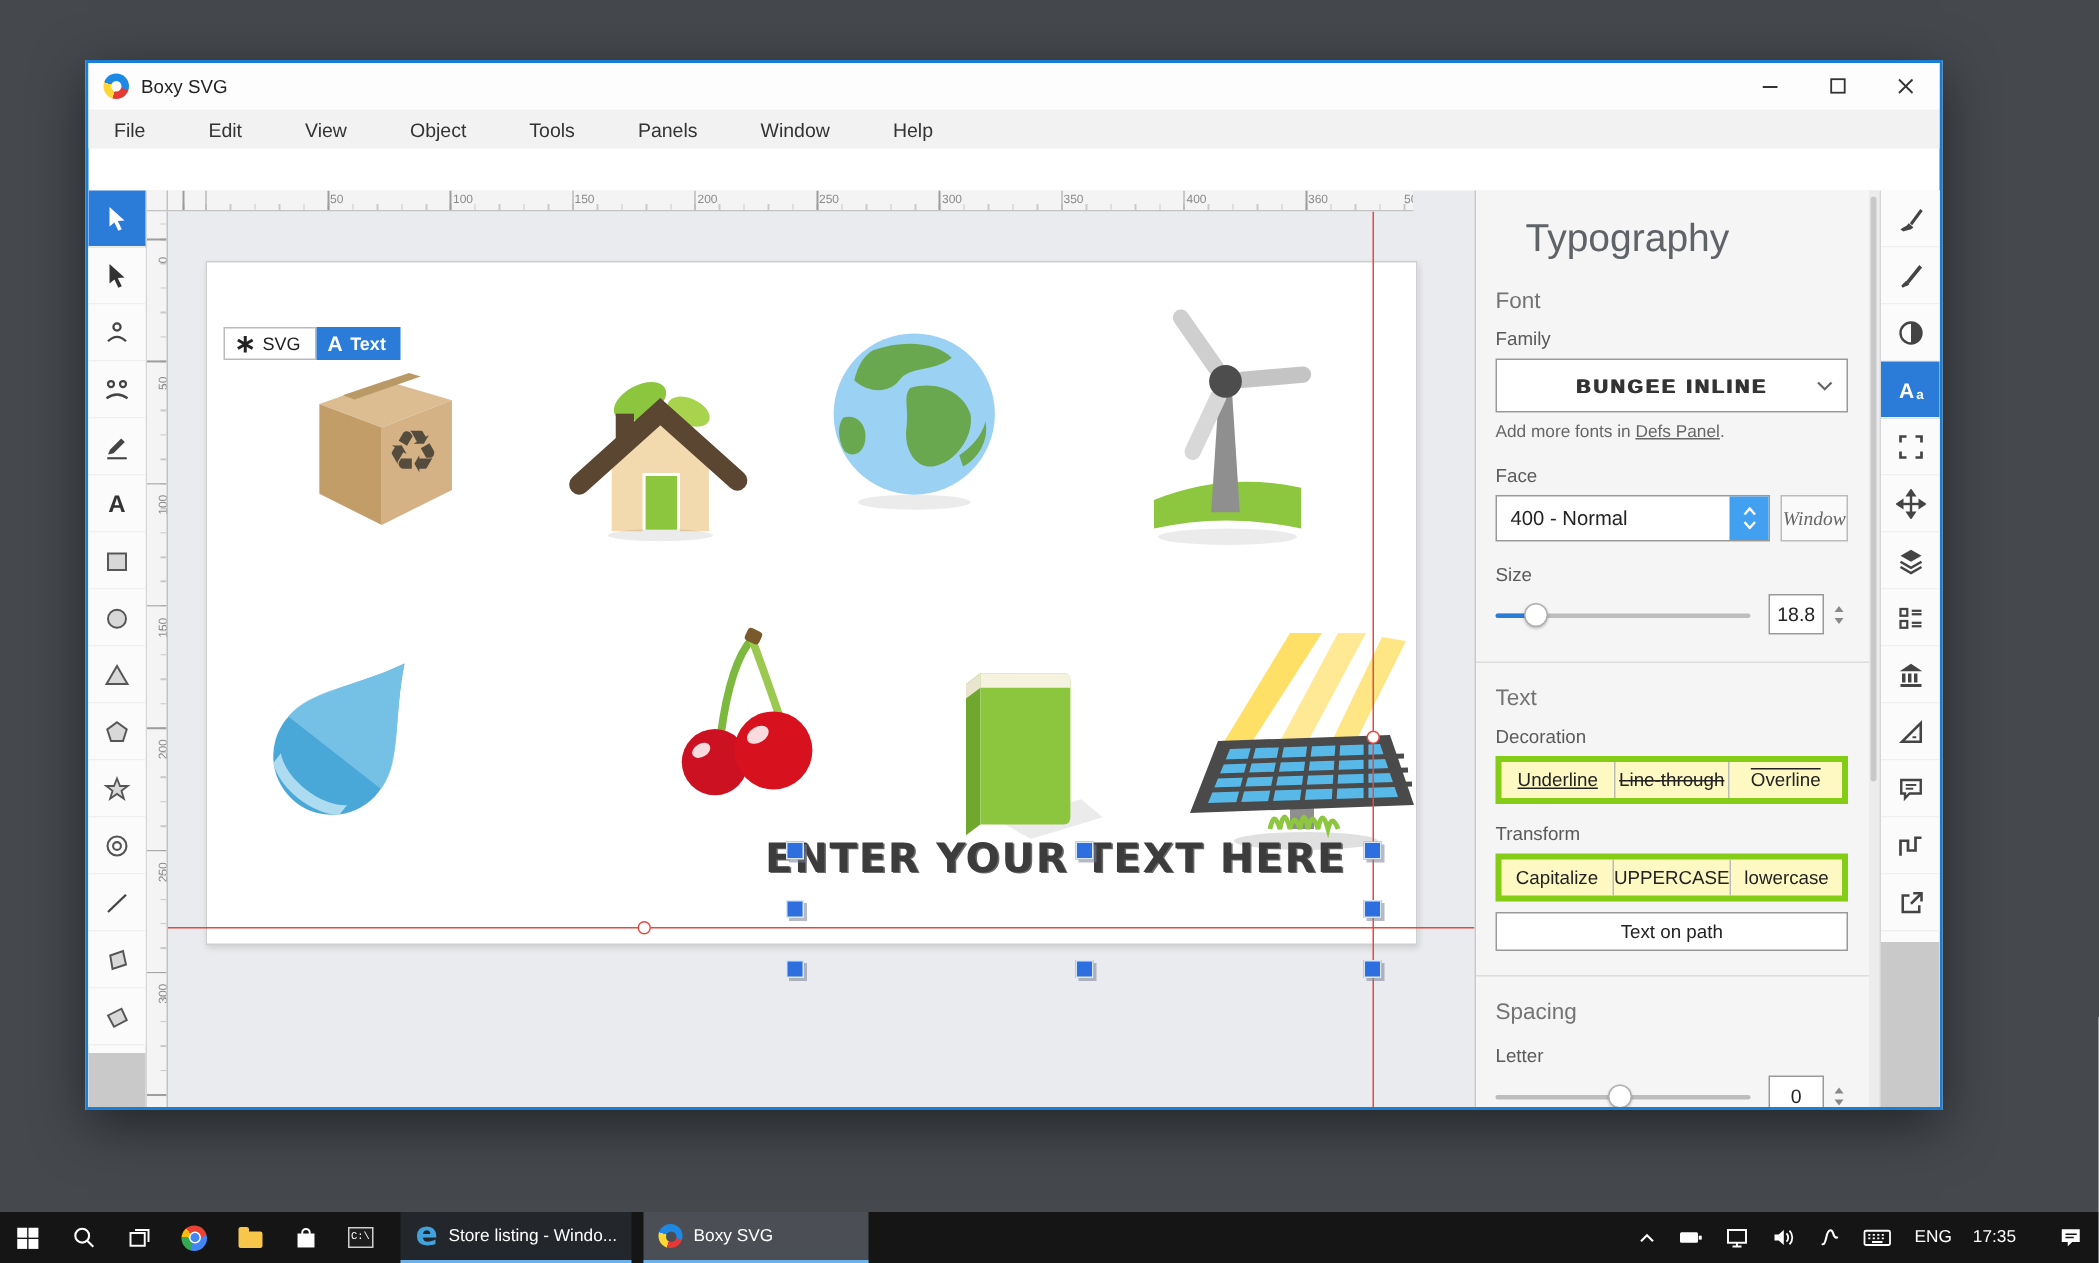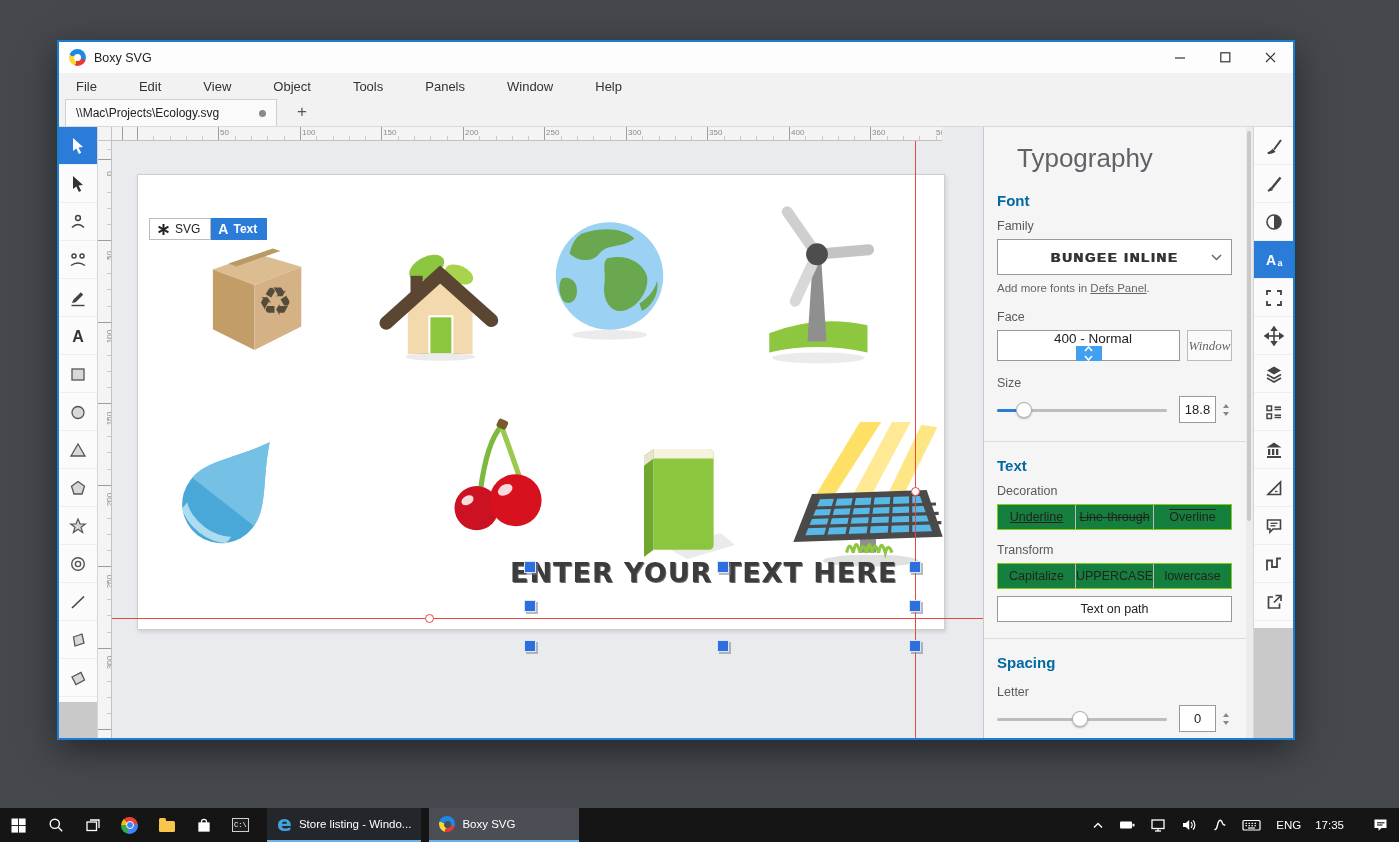--- a/index.html
+++ b/index.html
@@ -80,45 +80,45 @@
 
   
   .crumbs { position:absolute; left:46px; top:91px; display:flex; z-index:9; font-size:12px;padding-left:44px; }
   .crumb-svg { background:#fff; border:1px solid #bbb; display:flex; align-items:center; padding:3px 10px 3px 7px; color:#222; }
   .crumb-text { background:#2b7cd9; color:#fff; display:flex; align-items:center; padding:3px 10px 3px 7px; font-weight:bold; }
   .crumb-text .glyph-a { font-weight:bold; font-size:14px; margin-right:5px; }
 
   
   .panel { position:absolute; right:46px; top:0; width:264px; bottom:0; background:#f5f5f5; border-left:1px solid #c9c9c9; padding:16px 15px 0 13px; overflow:hidden; }
   .panel-title { font-size:26px; color:#5f6368; margin-bottom:18px;margin-left:20px; }
-  .sec-h { font-size:15px; font-weight:bold; color:#0369a1; margin-bottom:10px;margin-top:15px; }
+  .sec-h { font-size:15px; font-weight:normal; color:#737373; margin-bottom:10px;margin-top:15px; }
   .lbl { font-size:12.5px; color:#5a5a5a; margin-bottom:6px; }
   .family-dd { height:36px; border:1px solid #999; background:#fff; display:flex; align-items:center; justify-content:center; position:relative; margin-bottom:7px; }
   .family-dd .fam-val { font-weight:bold; font-size:13px; letter-spacing:2px; color:#333; text-shadow:1px 0 0 #333; }
   .family-dd svg { position:absolute; right:9px; }
   .note { font-size:11.5px; color:#666; margin-bottom:16px; }
   .note a { color:#666; }
   .face-row { display:flex; margin-bottom:15px; }
-  .face-sel { width:183px; height:31px; border:1px solid #999; background:#fff; display:flex; align-items:center; position:relative;flex-direction:column; }
+  .face-sel { width:183px; height:31px; border:1px solid #999; background:#fff; display:flex; align-items:center; position:relative; }
   .face-val { font-size:13.5px; color:#222; padding-left:9px; flex:1; }
   .face-step { width:26px; height:100%; background:#42a0f0; display:flex; flex-direction:column; align-items:center; justify-content:center; gap:3px; }
   .italic-btn { width:45px; height:31px; border:1px solid #bbb; background:#fafafa; margin-left:7px;
     font-style:italic; font-family:"Liberation Serif", serif; font-size:13px; color:#666; display:flex; align-items:center; justify-content:center; }
   .slider-row { display:flex; align-items:center; margin-bottom:18px; }
   .slider { position:relative; flex:1; height:16px; margin-right:12px; }
   .track { position:absolute; left:0; right:0; top:7px; height:3px; background:#bdbdbd; border-radius:2px; }
   .fill-blue { position:absolute; left:0; top:7px; height:3px; background:#2b7cd9; border-radius:2px; }
   .thumb { position:absolute; top:0; width:16px; height:16px; background:#fff; border:1px solid #b0b0b0; border-radius:50%; box-shadow:0 1px 2px rgba(0,0,0,.25); }
   .numwrap { display:flex; }
   .numbox { width:37px; height:27px; border:1px solid #999; background:#fff; font-size:13px; color:#222; display:flex; align-items:center; justify-content:center; }
   .spin { width:13px; height:27px; display:flex; flex-direction:column; align-items:center; justify-content:center; gap:4px; margin-left:3px; }
   .tri-up { width:0; height:0; border-left:3.5px solid transparent; border-right:3.5px solid transparent; border-bottom:4.5px solid #888; }
   .tri-dn { width:0; height:0; border-left:3.5px solid transparent; border-right:3.5px solid transparent; border-top:4.5px solid #888; }
   .divider { height:1px; background:#dcdcdc; margin:0 -15px 14px -13px; }
-  .seg-row { display:flex; border:1px solid #84cc16; background:#15803d; margin-bottom:13px; }
+  .seg-row { display:flex; border:4px solid #84cc16; background:#fef9c3; margin-bottom:13px; }
   .seg { flex:1; text-align:center; font-size:12.5px; color:#222; padding:5px 0; border-right:1px solid #bbb; }
   .seg:last-child { border-right:none; }
   .seg.u { text-decoration:underline; }
   .seg.lt { text-decoration:line-through; }
   .seg.o { text-decoration:overline; }
   .wide-btn { border:1px solid #999; background:#fff; text-align:center; font-size:12.5px; color:#222; padding:5px 0; margin-bottom:16px; }
   .panel-scroll { position:absolute; right:41px; top:0; width:6px; bottom:0; background:#ececec; }
   .panel-thumb { position:absolute; left:1px; width:4px; top:4px; height:390px; background:#c9c9c9; border-radius:2px; }
 
   
@@ -179,27 +179,20 @@
     <span class="menu-item">File</span>
     <span class="menu-item">Edit</span>
     <span class="menu-item">View</span>
     <span class="menu-item">Object</span>
     <span class="menu-item">Tools</span>
     <span class="menu-item">Panels</span>
     <span class="menu-item">Window</span>
     <span class="menu-item">Help</span>
   </div>
 
-  <div class="tabbar">
-    <div class="tab">
-      <span class="tab-title">\\Mac\Projects\Ecology.svg</span>
-      <span class="tab-dot"></span>
-    </div>
-    <span class="newtab">+</span>
-  </div>
 
   <div class="content">
 
     <div class="ltool">
       <div class="ltool-btn active">
         <svg width="20" height="20">
             <path d="M5,2 L15,11 L10.5,11.4 L13.2,16.8 L10.9,17.9 L8.3,12.4 L5,15 Z" fill="#fff"></path>
           </svg>
       </div>
       <div class="ltool-btn">

